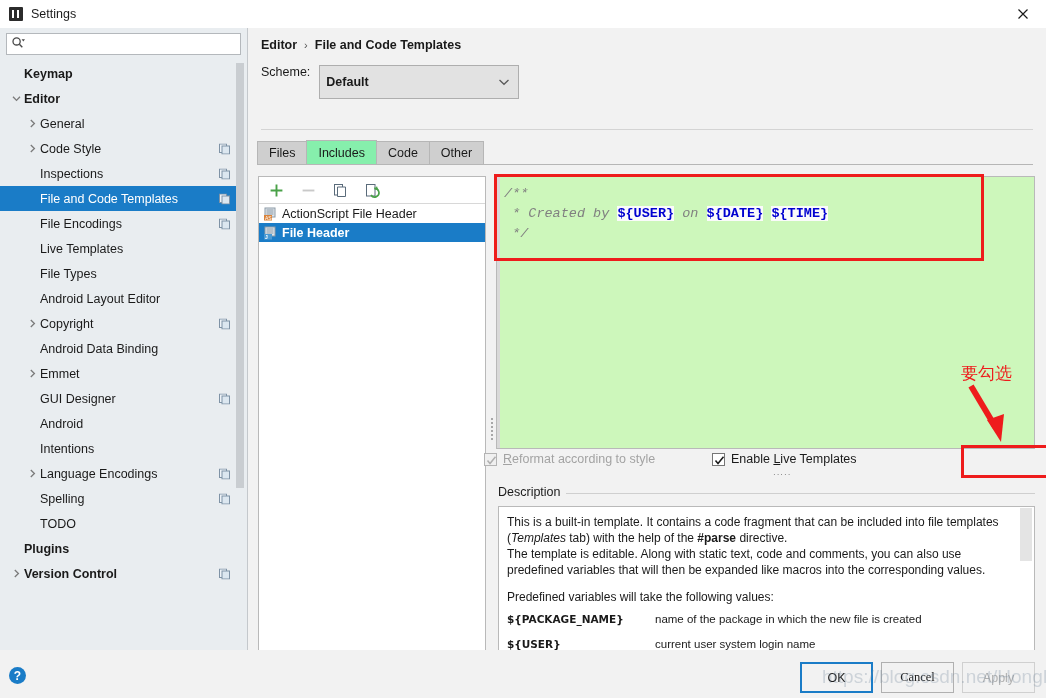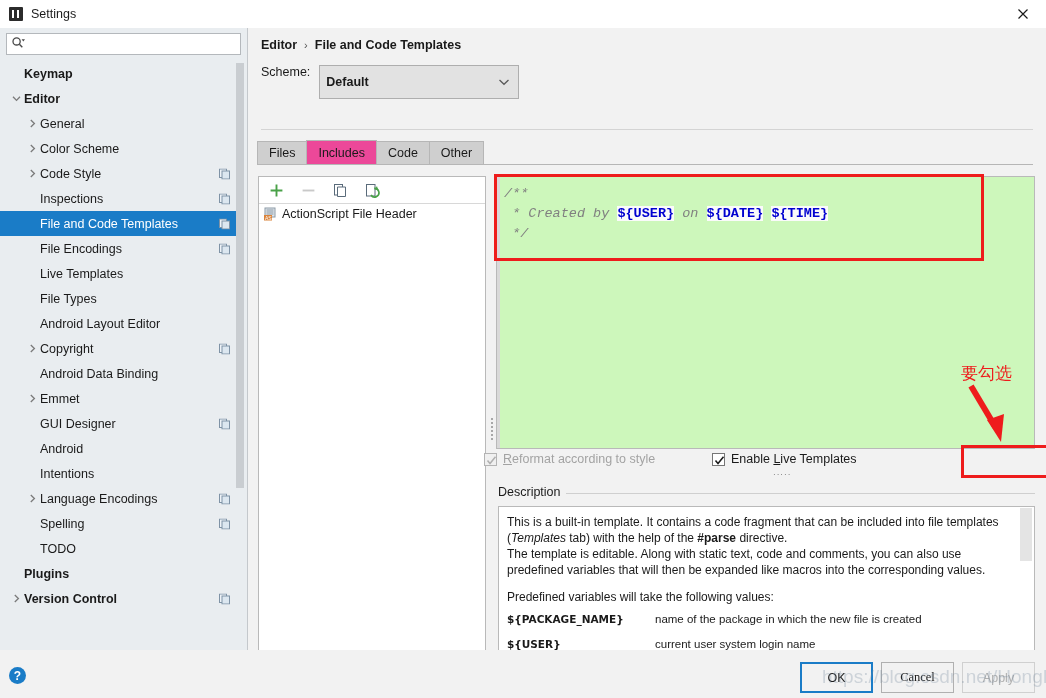--- a/index.html
+++ b/index.html
@@ -151,21 +151,21 @@
     display: flex; align-items: center;
     font-size: 12.5px;
     background: #cfcfcf;
     border: 1px solid #b6b6b6;
     border-bottom: none;
     margin-right: -1px;
     cursor: pointer;
     color: #1a1a1a;
   }
   .tab.active {
-    background: #ec4899;
+    background: #86efac;
     position: relative; z-index: 2;
     height: 24px;
     text-align: right;
   }
 
   
   #list-panel {
     position: absolute; left: 9px; top: 148px;
     width: 228px; height: 505px;
     background: #ffffff;
@@ -384,28 +384,20 @@
           </span>
           <span class="tree-label bold">Editor</span>
         </div>
         <div class="tree-row">
           <span class="tw" style="margin-left: 24px;">
             <svg width="9" height="9" viewBox="0 0 9 9">
               <path d="M2.8 1 L6.4 4.5 L2.8 8" stroke="currentColor" stroke-width="1.3" fill="none"></path>
             </svg>
           </span>
           <span class="tree-label">General</span>
-        </div>
-        <div class="tree-row">
-          <span class="tw" style="margin-left: 24px;">
-            <svg width="9" height="9" viewBox="0 0 9 9">
-              <path d="M2.8 1 L6.4 4.5 L2.8 8" stroke="currentColor" stroke-width="1.3" fill="none"></path>
-            </svg>
-          </span>
-          <span class="tree-label">Color Scheme</span>
         </div>
         <div class="tree-row">
           <span class="tw" style="margin-left: 24px;">
             <svg width="9" height="9" viewBox="0 0 9 9">
               <path d="M2.8 1 L6.4 4.5 L2.8 8" stroke="currentColor" stroke-width="1.3" fill="none"></path>
             </svg>
           </span>
           <span class="tree-label">Code Style</span>
           <span class="copy-badge">
             <svg width="11" height="11" viewBox="0 0 11 11">
@@ -621,20 +613,33 @@
               <svg width="14" height="14" viewBox="0 0 14 14">
                 <rect x="2" y="1" width="10" height="9" fill="#dfe6ec" stroke="#8c9aa6"></rect>
                 <path d="M3.5 3 H10.5" stroke="#8c9aa6" stroke-width="1"></path>
                 <path d="M3.5 5 H10.5" stroke="#8c9aa6" stroke-width="1"></path>
                 <path d="M3.5 7 H10.5" stroke="#8c9aa6" stroke-width="1"></path>
                 <rect x="1" y="8" width="8" height="5.5" fill="#d9833b"></rect>
                 <text x="2" y="12.8" font-size="5" fill="#ffffff" font-family="Liberation Sans, sans-serif">AS</text>
               </svg>
             </span>
             <span>ActionScript File Header</span>
+          </div>
+          <div class="list-item selected">
+            <span class="li-icon">
+              <svg width="14" height="14" viewBox="0 0 14 14">
+                <rect x="2" y="1" width="10" height="9" fill="#dfe6ec" stroke="#8c9aa6"></rect>
+                <path d="M3.5 3 H10.5" stroke="#8c9aa6" stroke-width="1"></path>
+                <path d="M3.5 5 H10.5" stroke="#8c9aa6" stroke-width="1"></path>
+                <path d="M3.5 7 H10.5" stroke="#8c9aa6" stroke-width="1"></path>
+                <rect x="1" y="8" width="8" height="5.5" fill="#4a9ad4"></rect>
+                <text x="2" y="12.8" font-size="5" fill="#ffffff" font-family="Liberation Sans, sans-serif">J</text>
+              </svg>
+            </span>
+            <span>File Header</span>
           </div>
         </div>
     </div>
 
     <div id="splitter">
       <i></i>
         <i></i>
         <i></i>
         <i></i>
         <i></i>

